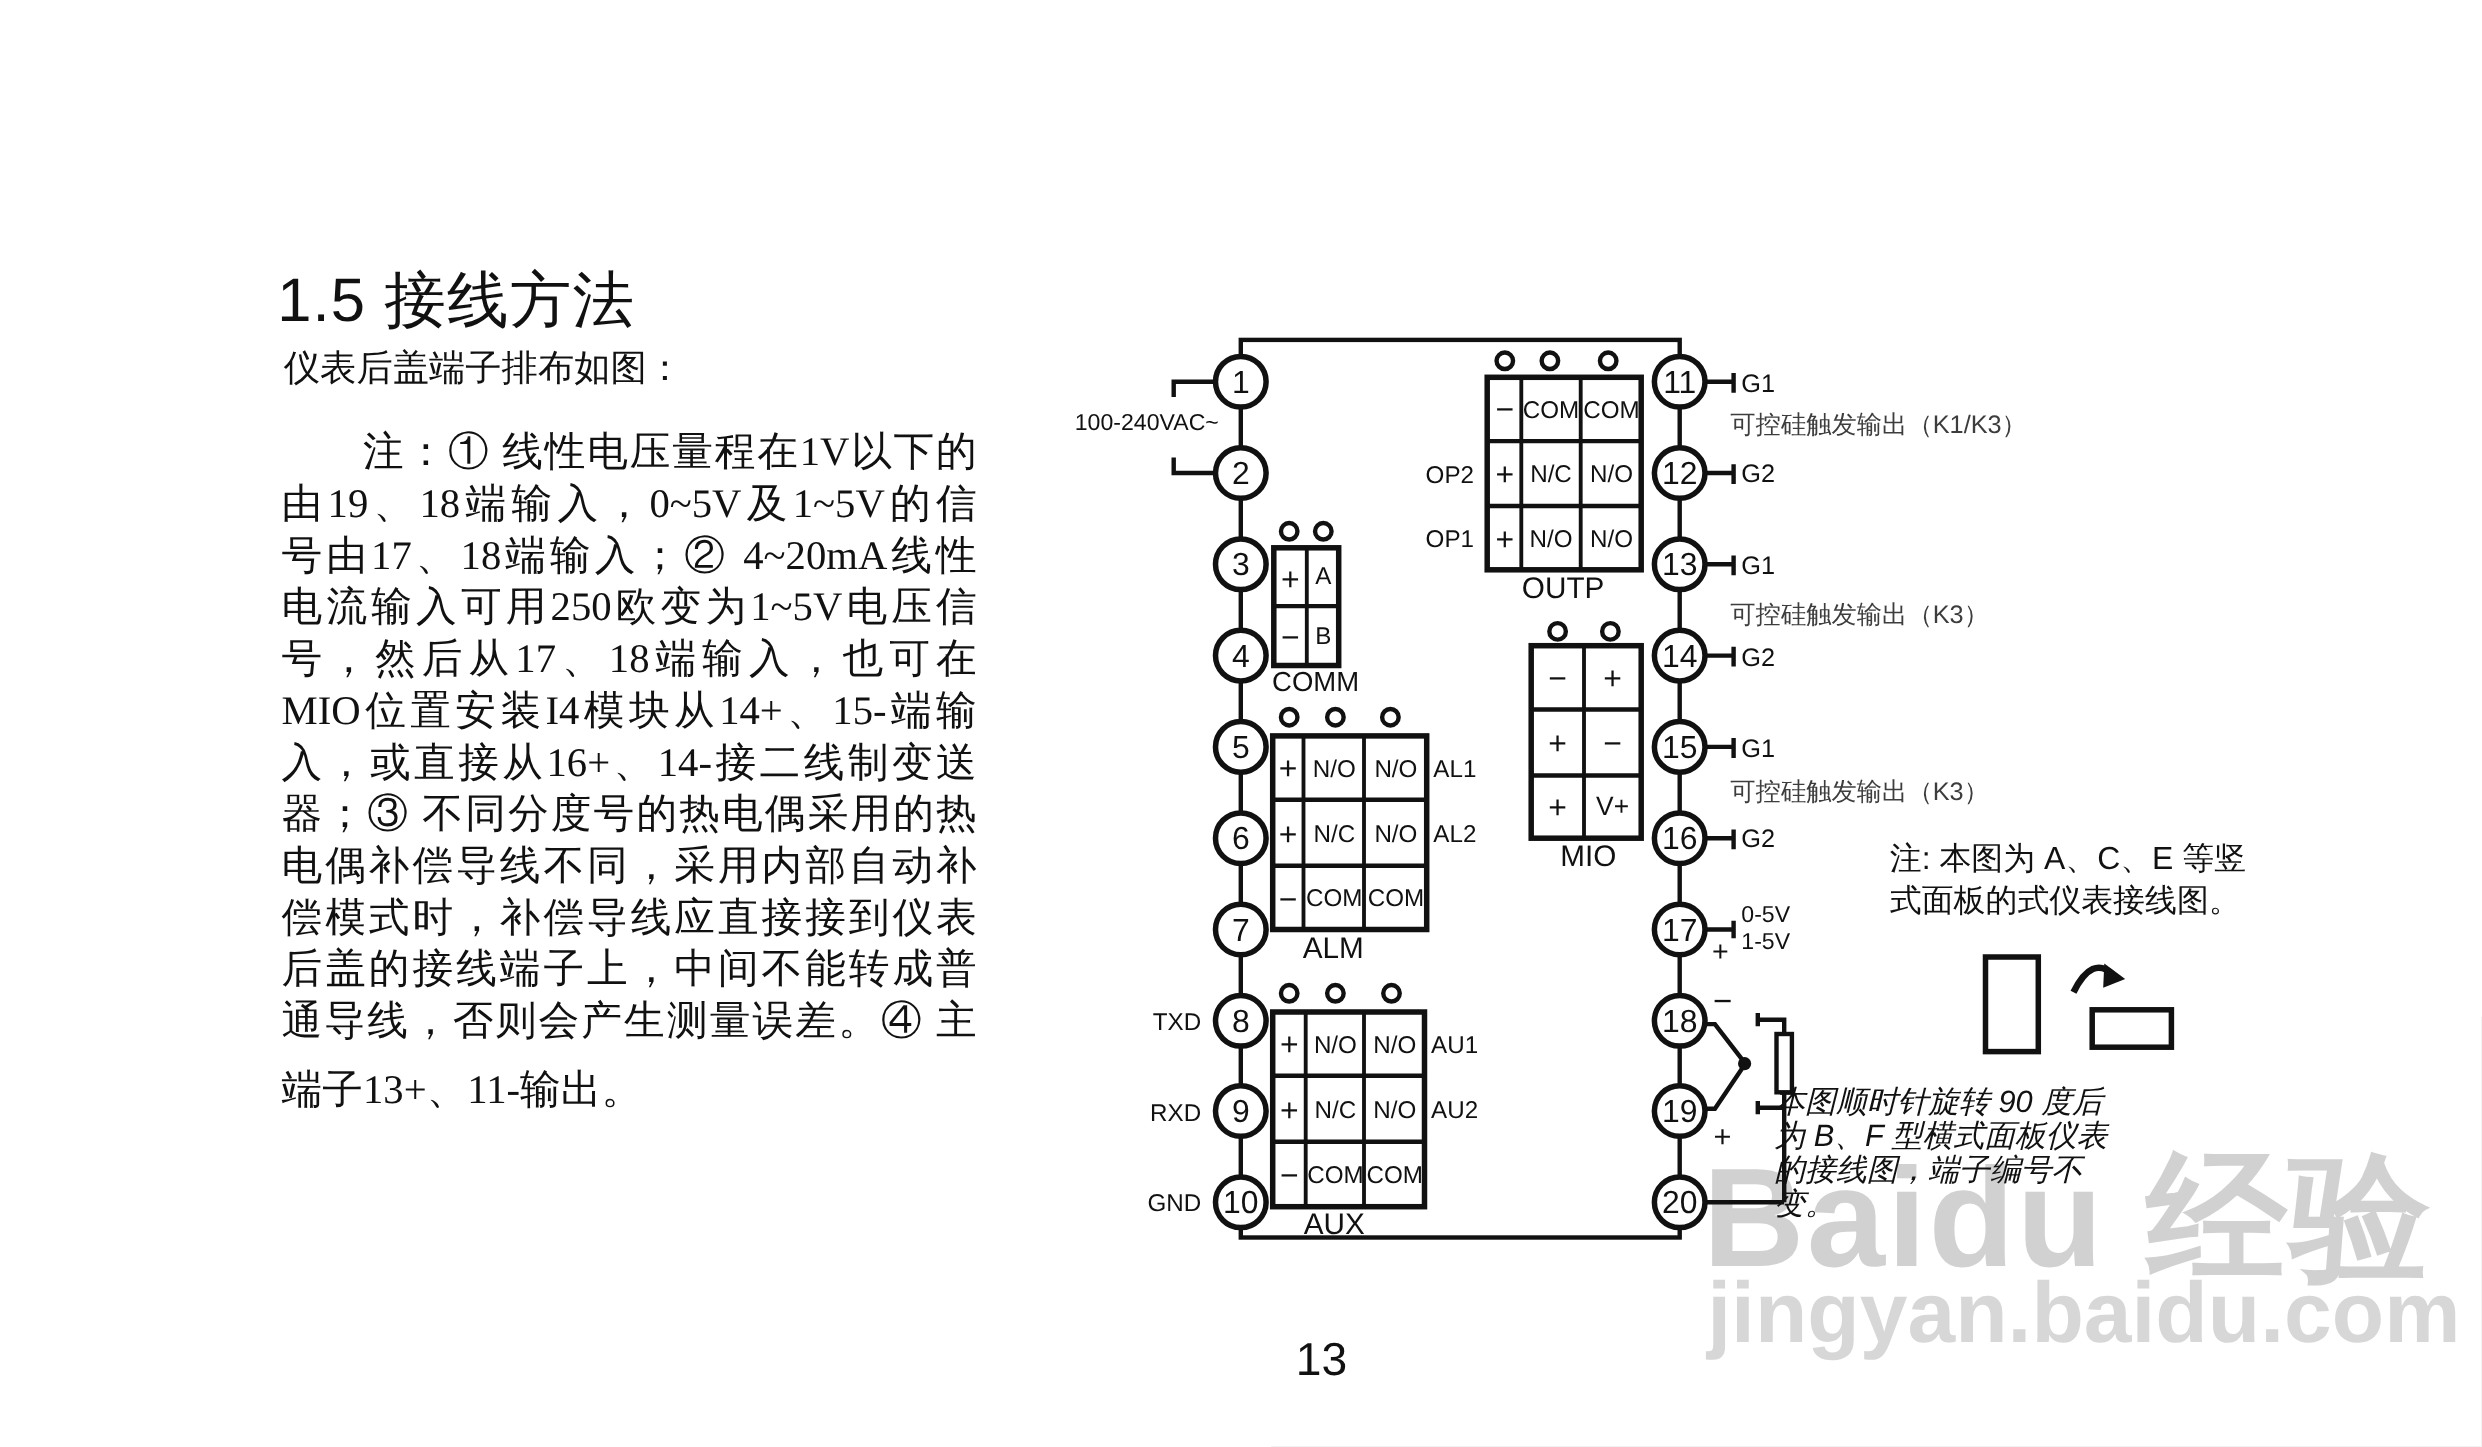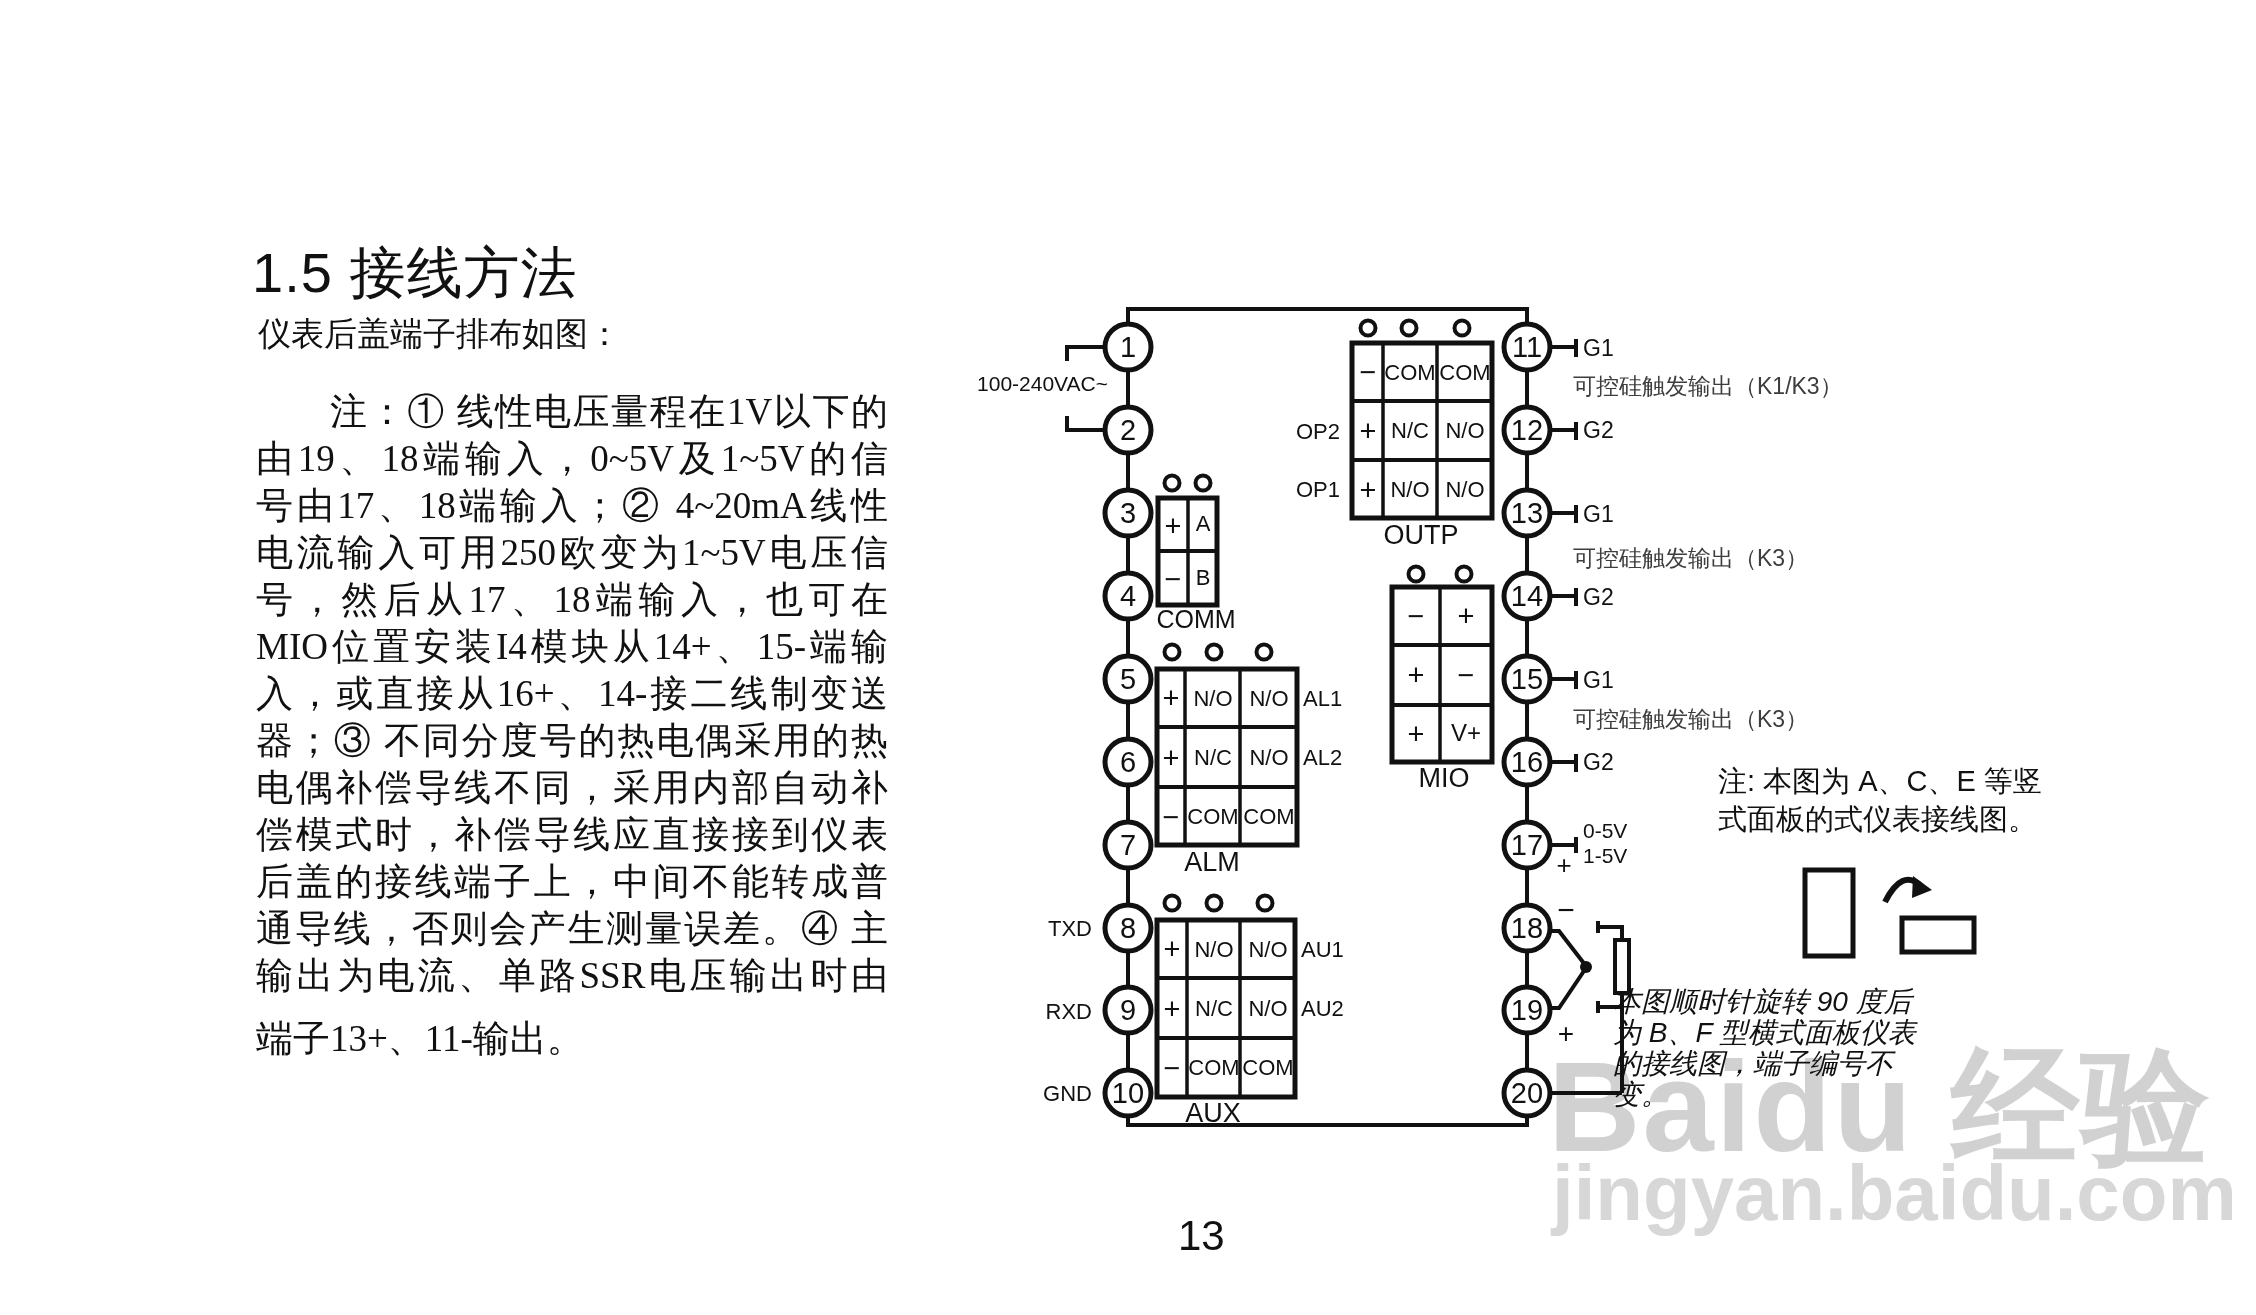--- a/index.html
+++ b/index.html
@@ -55,21 +55,20 @@
     <div class="pline">号由17、18端输入；② 4~20mA线性</div>
     <div class="pline">电流输入可用250欧变为1~5V电压信</div>
     <div class="pline">号，然后从17、18端输入，也可在</div>
     <div class="pline">MIO位置安装I4模块从14+、15-端输</div>
     <div class="pline">入，或直接从16+、14-接二线制变送</div>
     <div class="pline">器；③ 不同分度号的热电偶采用的热</div>
     <div class="pline">电偶补偿导线不同，采用内部自动补</div>
     <div class="pline">偿模式时，补偿导线应直接接到仪表</div>
     <div class="pline">后盖的接线端子上，中间不能转成普</div>
     <div class="pline">通导线，否则会产生测量误差。④ 主</div>
-    <div class="pline">输出为电流、单路SSR电压输出时由</div>
     <div class="pline last">端子13+、11-输出。</div>
   </div>
 
   <svg width="2256" height="1315" viewBox="0 0 2256 1315">
 
     <rect x="1128" y="309" width="399" height="816" class="ln"></rect>
 
     <path class="ln" d="M1105 347 H1067 V361"></path>
     <path class="ln" d="M1105 430 H1067 V416"></path>
     <text class="pwr" x="1108" y="391">100-240VAC~</text>

